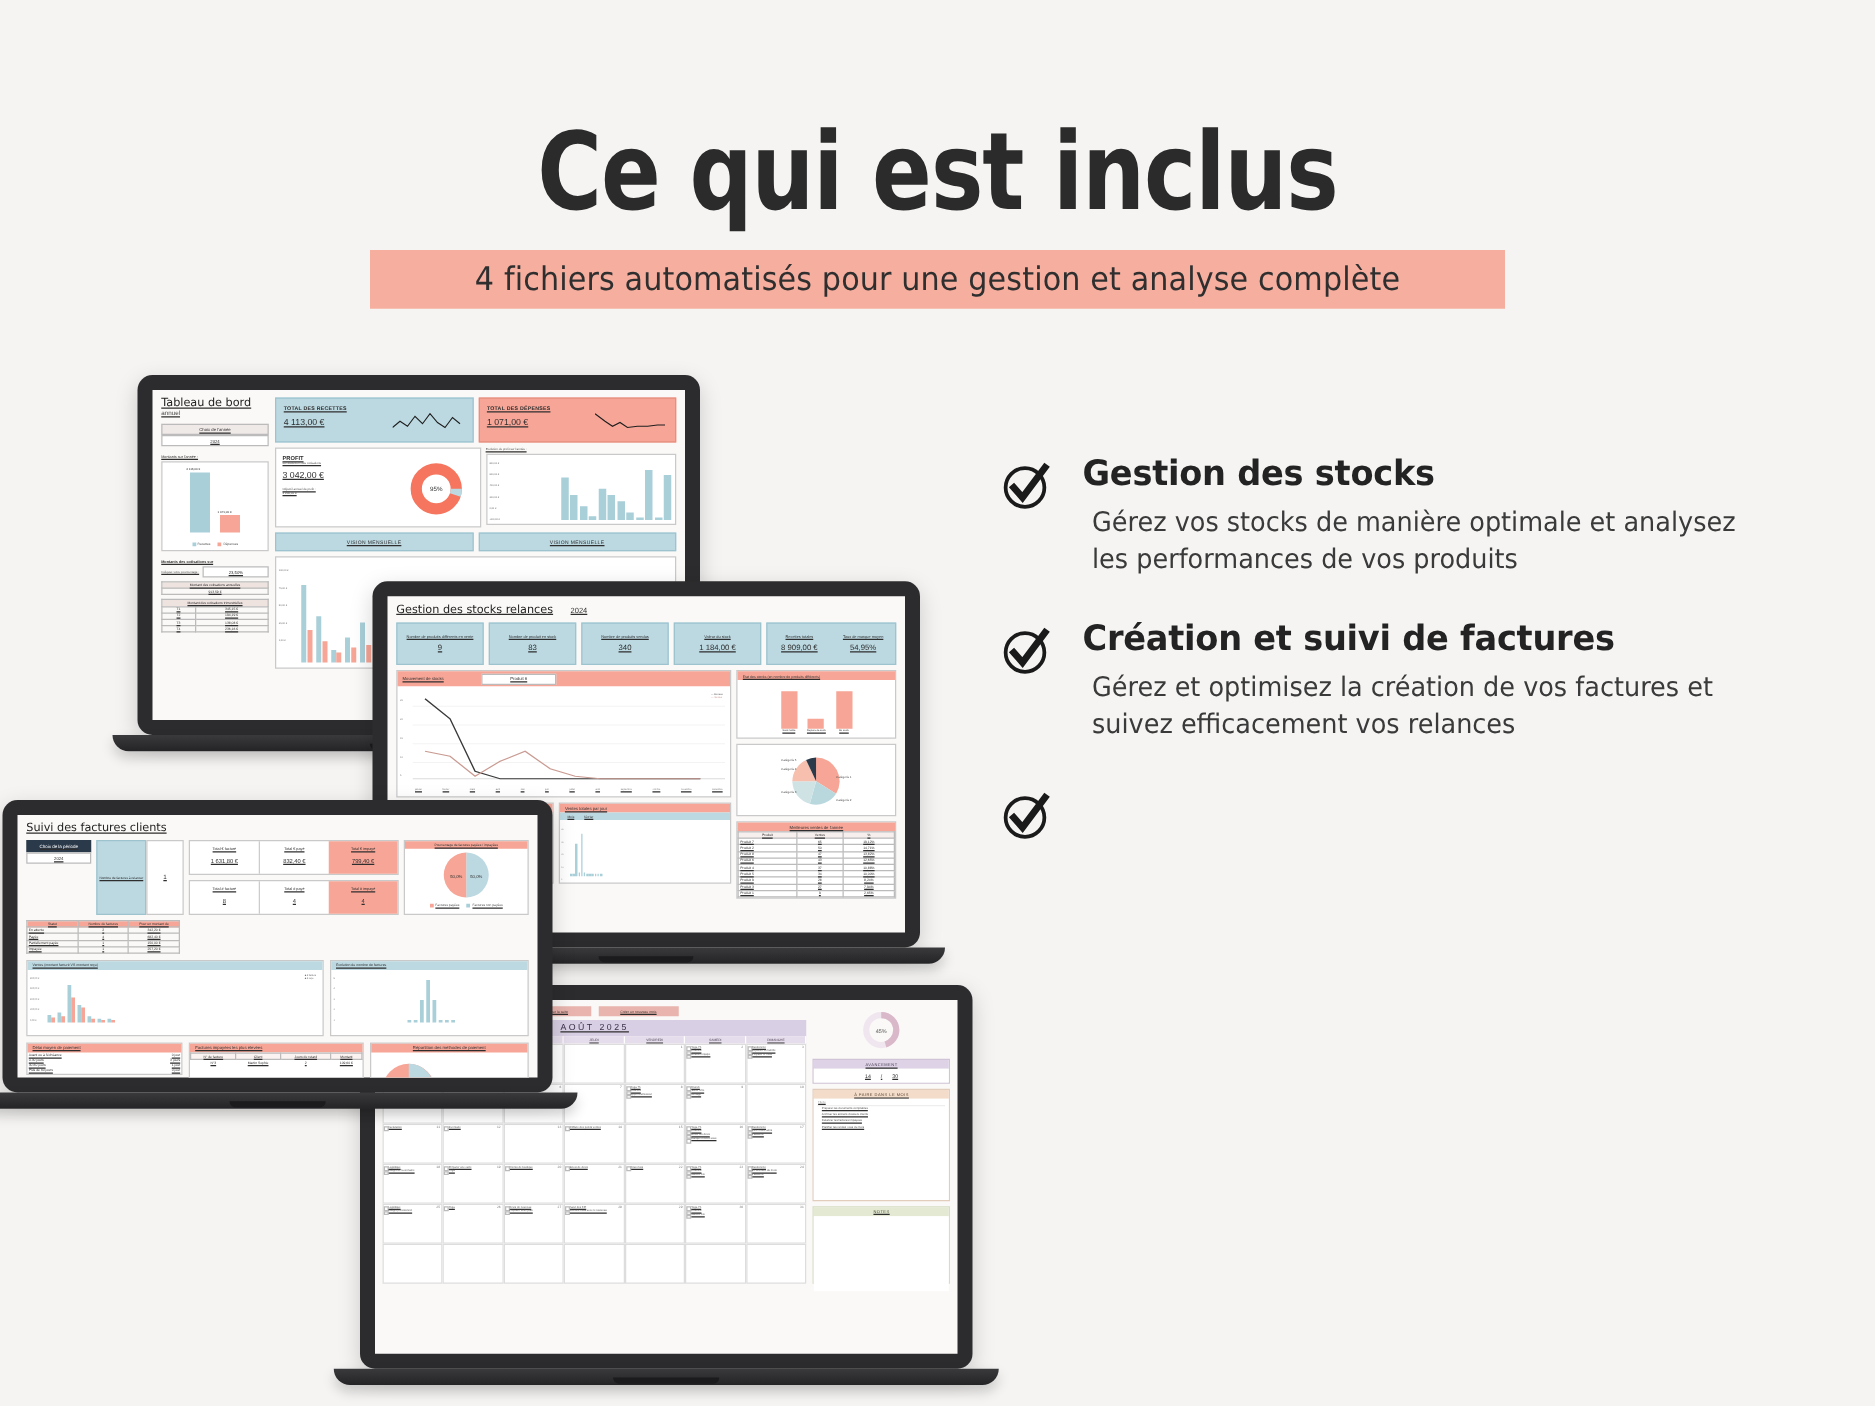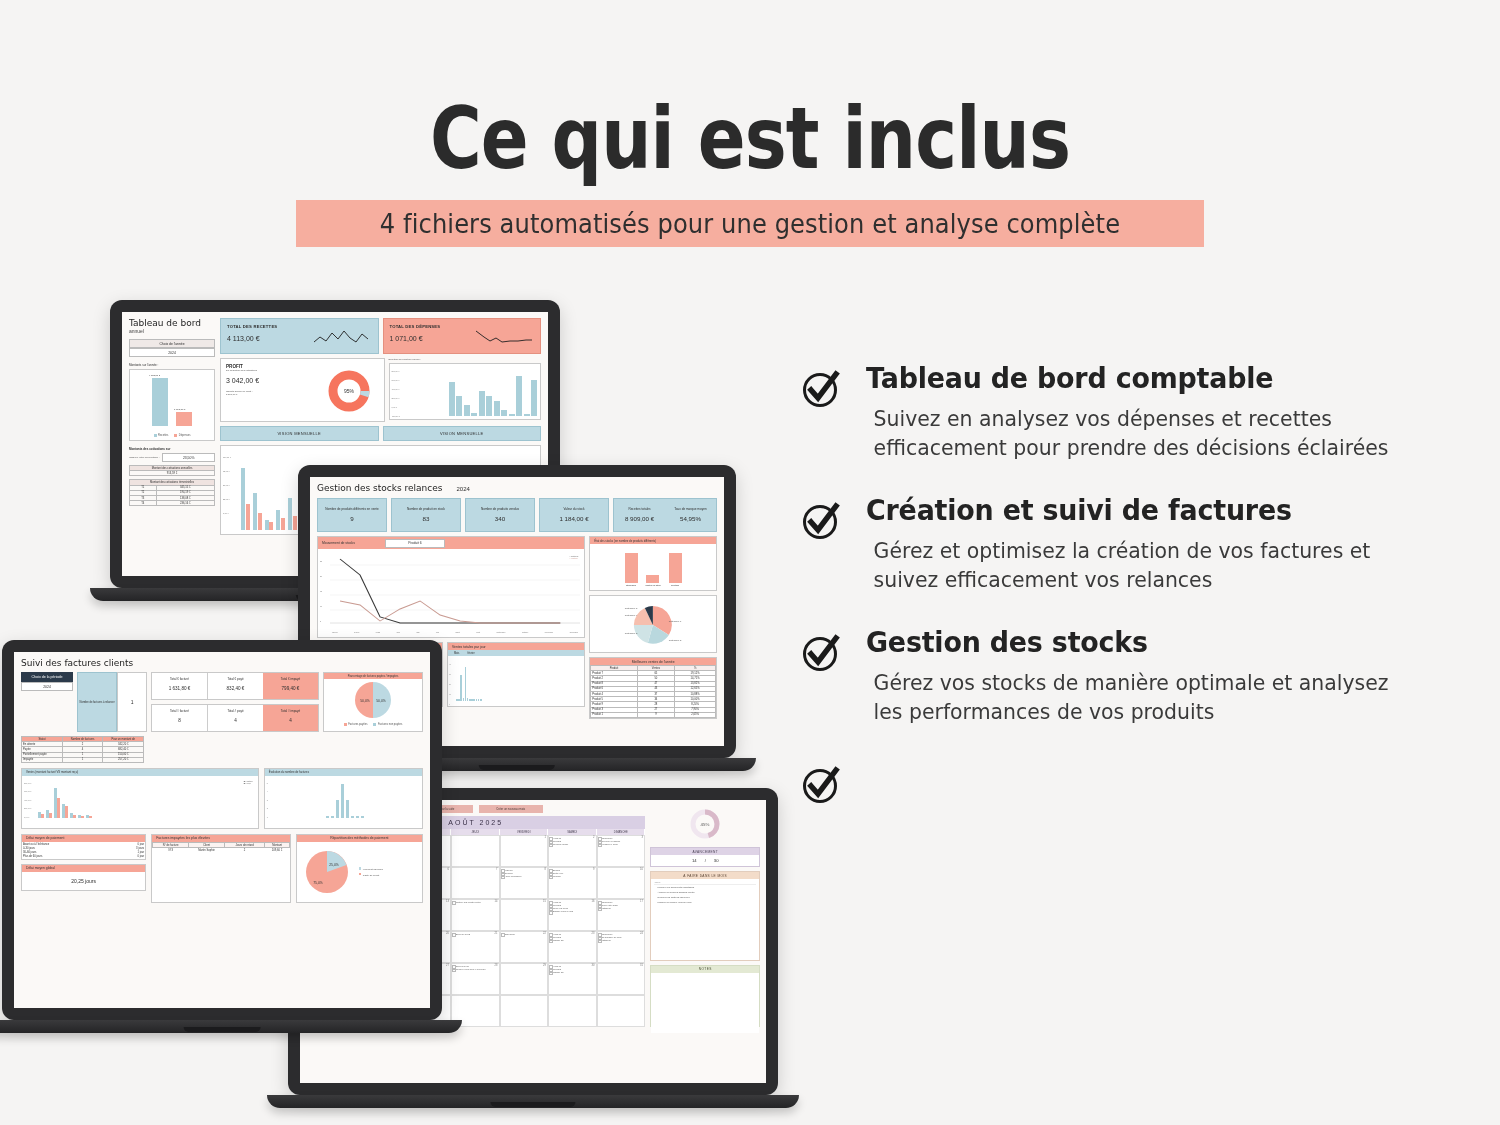--- a/index.html
+++ b/index.html
@@ -75,29 +75,29 @@
   
   #laptop1 { left: 110px; top: 300px; width: 450px; z-index: 2; }
   #laptop1 .screen { height: 264px; }
   #laptop1 .base { width: 490px; margin-left: -20px; }
   
   #laptop2 { left: 298px; top: 465px; width: 438px; z-index: 3; }
   #laptop2 .screen { height: 269px; }
   #laptop2 .base { width: 478px; margin-left: -20px; }
   
   #laptop3 { left: 2px; top: 640px; width: 440px; z-index: 5; }
-  #laptop3 .screen { height: 356px; }
+  #laptop3 .screen { height: 210px; }
   #laptop3 .base { width: 480px; margin-left: -20px; }
   
   #laptop4 { left: 288px; top: 788px; width: 490px; z-index: 4; }
   #laptop4 .screen { height: 283px; }
   #laptop4 .base { width: 532px; margin-left: -21px; }
 
   
-  .dash { padding: 6px 7px; font-size: 3.2px; color: #2e2e2e; }
+  .dash { padding: 6px 7px; font-size: 3.2px; color: #2e2e2e; text-decoration: underline; }
   .ttl { font-size: 9px; font-weight: 400; color: #232323; font-family:"DejaVu Sans",sans-serif;}
   .sub { font-size: 5px; color: #444; }
   .card-blue { background: #bcd9e2; border: .6px solid #9dc3cf; }
   .card-pink { background: #f6a596; border: .6px solid #e4907f; }
   .panel { background: #fff; border: .6px solid #c9c9c9; }
   .bar-pink { background: #f6a596; }
   .bar-blue { background: #a9cfd9; }
   .hdr-pink { background: #f6a596; color: #333; font-size: 3.4px; text-align:center; padding: 1.5px 0; }
   .hdr-blue { background: #bcd9e2; color: #333; font-size: 3.4px; text-align:center; padding: 1.5px 0; }
   .tiny { font-size: 3px; line-height: 1.35; }
@@ -144,56 +144,44 @@
 </head>
 <body>
 
 <div class="page-title">Ce qui est inclus</div>
 <div class="subtitle-band">
   <span>4 fichiers automatisés pour une gestion et analyse complète</span>
 </div>
 
 <div class="features">
 
+
   <div class="feature">
     <div class="check-wrap">
       <svg width="42" height="42" viewBox="0 0 42 42">
         <circle cx="20" cy="22" r="15.5" fill="none" stroke="#1a1a1a" stroke-width="3"></circle>
         <path d="M11 22 L18 30 L36 6" fill="none" stroke="#1a1a1a" stroke-width="5.5" stroke-linecap="square"></path>
       </svg>
     </div>
     <div class="feature-body">
-      <div class="feature-title">Tableau de bord comptable</div>
-      <div class="feature-desc">Suivez en analysez vos dépenses et recettes efficacement pour prendre des décisions éclairées</div>
+      <div class="feature-title">Gestion des stocks</div>
+      <div class="feature-desc">Gérez vos stocks de manière optimale et analysez les performances de vos produits</div>
     </div>
   </div>
 
   <div class="feature">
     <div class="check-wrap">
       <svg width="42" height="42" viewBox="0 0 42 42">
         <circle cx="20" cy="22" r="15.5" fill="none" stroke="#1a1a1a" stroke-width="3"></circle>
         <path d="M11 22 L18 30 L36 6" fill="none" stroke="#1a1a1a" stroke-width="5.5" stroke-linecap="square"></path>
       </svg>
     </div>
     <div class="feature-body">
       <div class="feature-title">Création et suivi de factures</div>
       <div class="feature-desc">Gérez et optimisez la création de vos factures et suivez efficacement vos relances</div>
-    </div>
-  </div>
-
-  <div class="feature">
-    <div class="check-wrap">
-      <svg width="42" height="42" viewBox="0 0 42 42">
-        <circle cx="20" cy="22" r="15.5" fill="none" stroke="#1a1a1a" stroke-width="3"></circle>
-        <path d="M11 22 L18 30 L36 6" fill="none" stroke="#1a1a1a" stroke-width="5.5" stroke-linecap="square"></path>
-      </svg>
-    </div>
-    <div class="feature-body">
-      <div class="feature-title">Gestion des stocks</div>
-      <div class="feature-desc">Gérez vos stocks de manière optimale et analysez les performances de vos produits</div>
     </div>
   </div>
 
   <div class="feature">
     <div class="check-wrap">
       <svg width="42" height="42" viewBox="0 0 42 42">
         <circle cx="20" cy="22" r="15.5" fill="none" stroke="#1a1a1a" stroke-width="3"></circle>
         <path d="M11 22 L18 30 L36 6" fill="none" stroke="#1a1a1a" stroke-width="5.5" stroke-linecap="square"></path>
       </svg>
     </div>

